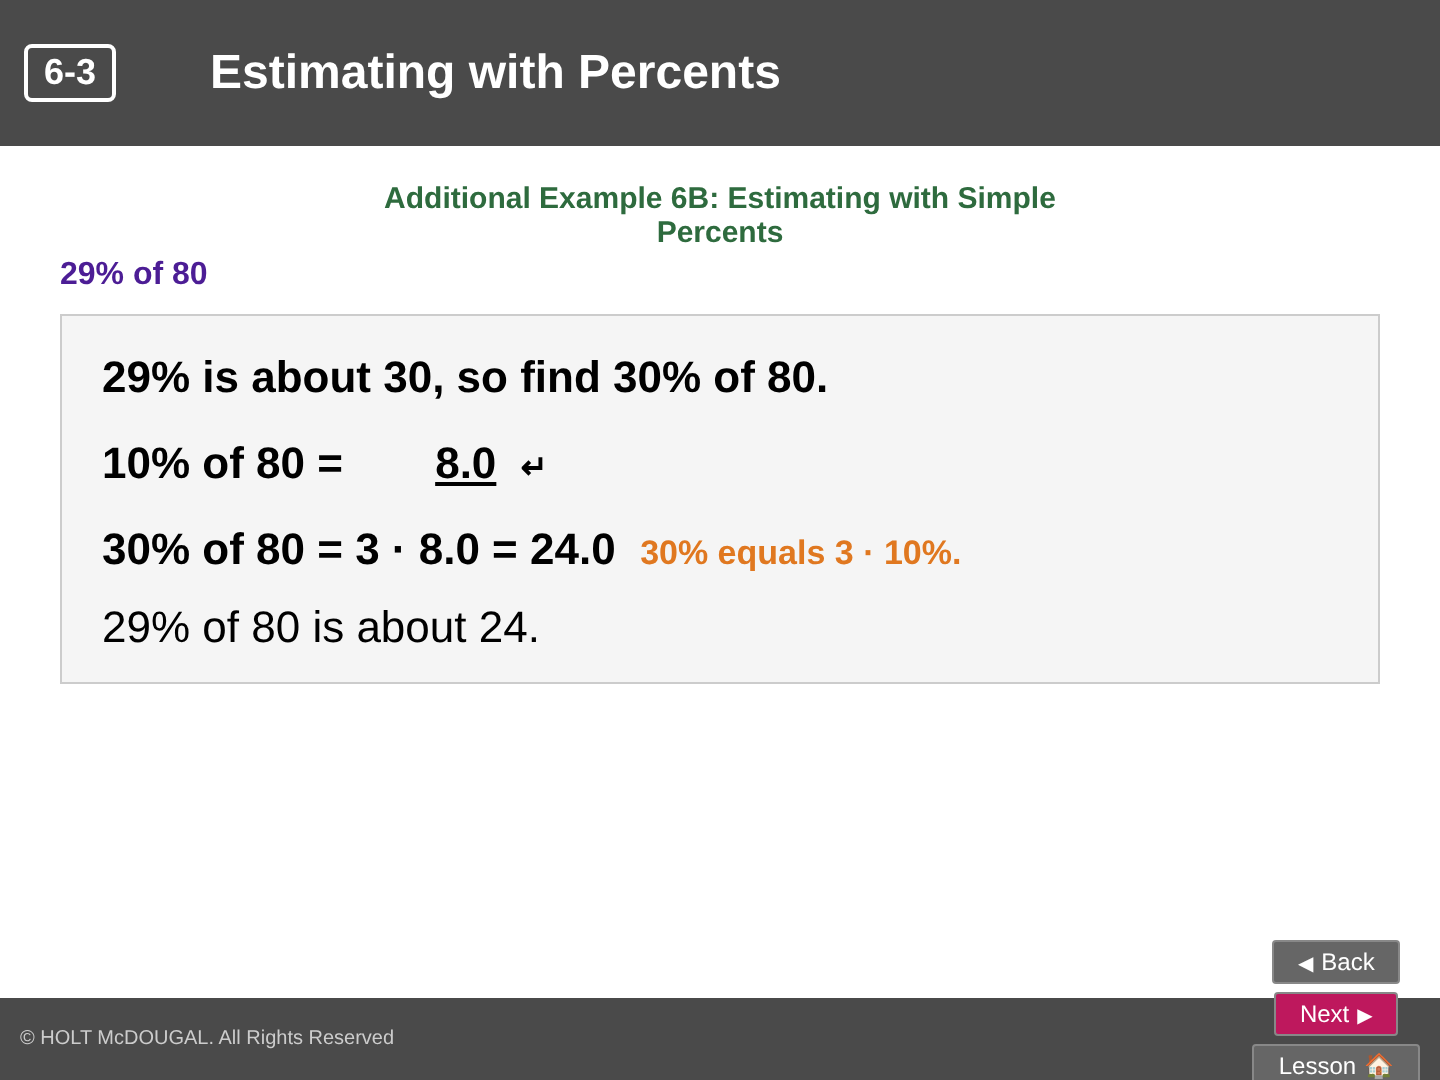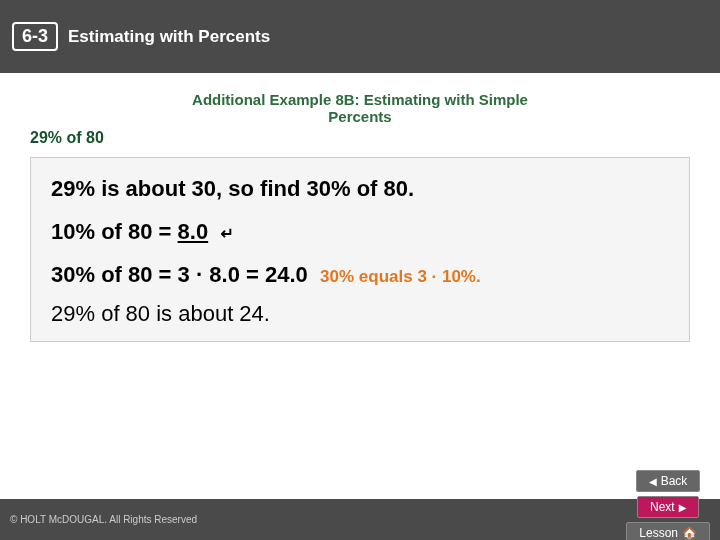--- a/index.html
+++ b/index.html
@@ -24,22 +24,23 @@
       background: #4a4a4a;
       color: #ffffff;
       font-size: 18px;
       font-weight: bold;
       border: 2px solid #ffffff;
       padding: 2px 8px;
       border-radius: 4px;
     }
     .header-title {
       color: #ffffff;
-      font-size: 17px;
-      font-weight: bold;
+      font-size: 24px;
+      font-weight: bold;
+      margin-left: 37px;
     }
 
     
     .content {
       padding: 18px 30px 10px 30px;
     }
 
     .example-title {
       color: #2e6b3e;
       font-size: 15px;
@@ -52,21 +53,21 @@
       font-size: 15px;
       font-weight: bold;
       color: #000000;
       margin-bottom: 14px;
       line-height: 1.4;
     }
 
     .problem-label {
       font-size: 16px;
       font-weight: bold;
-      color: #14532d;
+      color: #4c1d95;
       margin-bottom: 10px;
     }
 
     
     .steps-container {
       background: #f5f5f5;
       border: 1px solid #cccccc;
       padding: 14px 20px;
       margin-top: 6px;
     }
@@ -138,41 +139,42 @@
     }
     .arrow-right::before {
       content: '▶';
       font-size: 10px;
     }
 
     
     .underline-dec {
       text-decoration: underline;
       text-decoration-color: #000;
+      margin-left: 40px;
     }
 
     
     .return-arrow {
       display: inline-block;
       font-size: 16px;
       color: #000;
     }
   </style>
 </head>
 <body>
 
 <div class="header-bar">
   <span class="lesson-badge">6-3</span>
   <span class="header-title">Estimating with Percents</span>
 </div>
 
 <div class="content">
 
   <div class="example-title">
-    <span>Additional Example 8B: Estimating with Simple</span><br>
+    <span>Additional Example 6B: Estimating with Simple</span><br>
     <span>Percents</span>
   </div>
 
 
   <div class="problem-label">29% of 80</div>
 
   <div class="steps-container">
 
     <div class="step">
       <span>29% is about 30, so find 30% of 80.</span>

